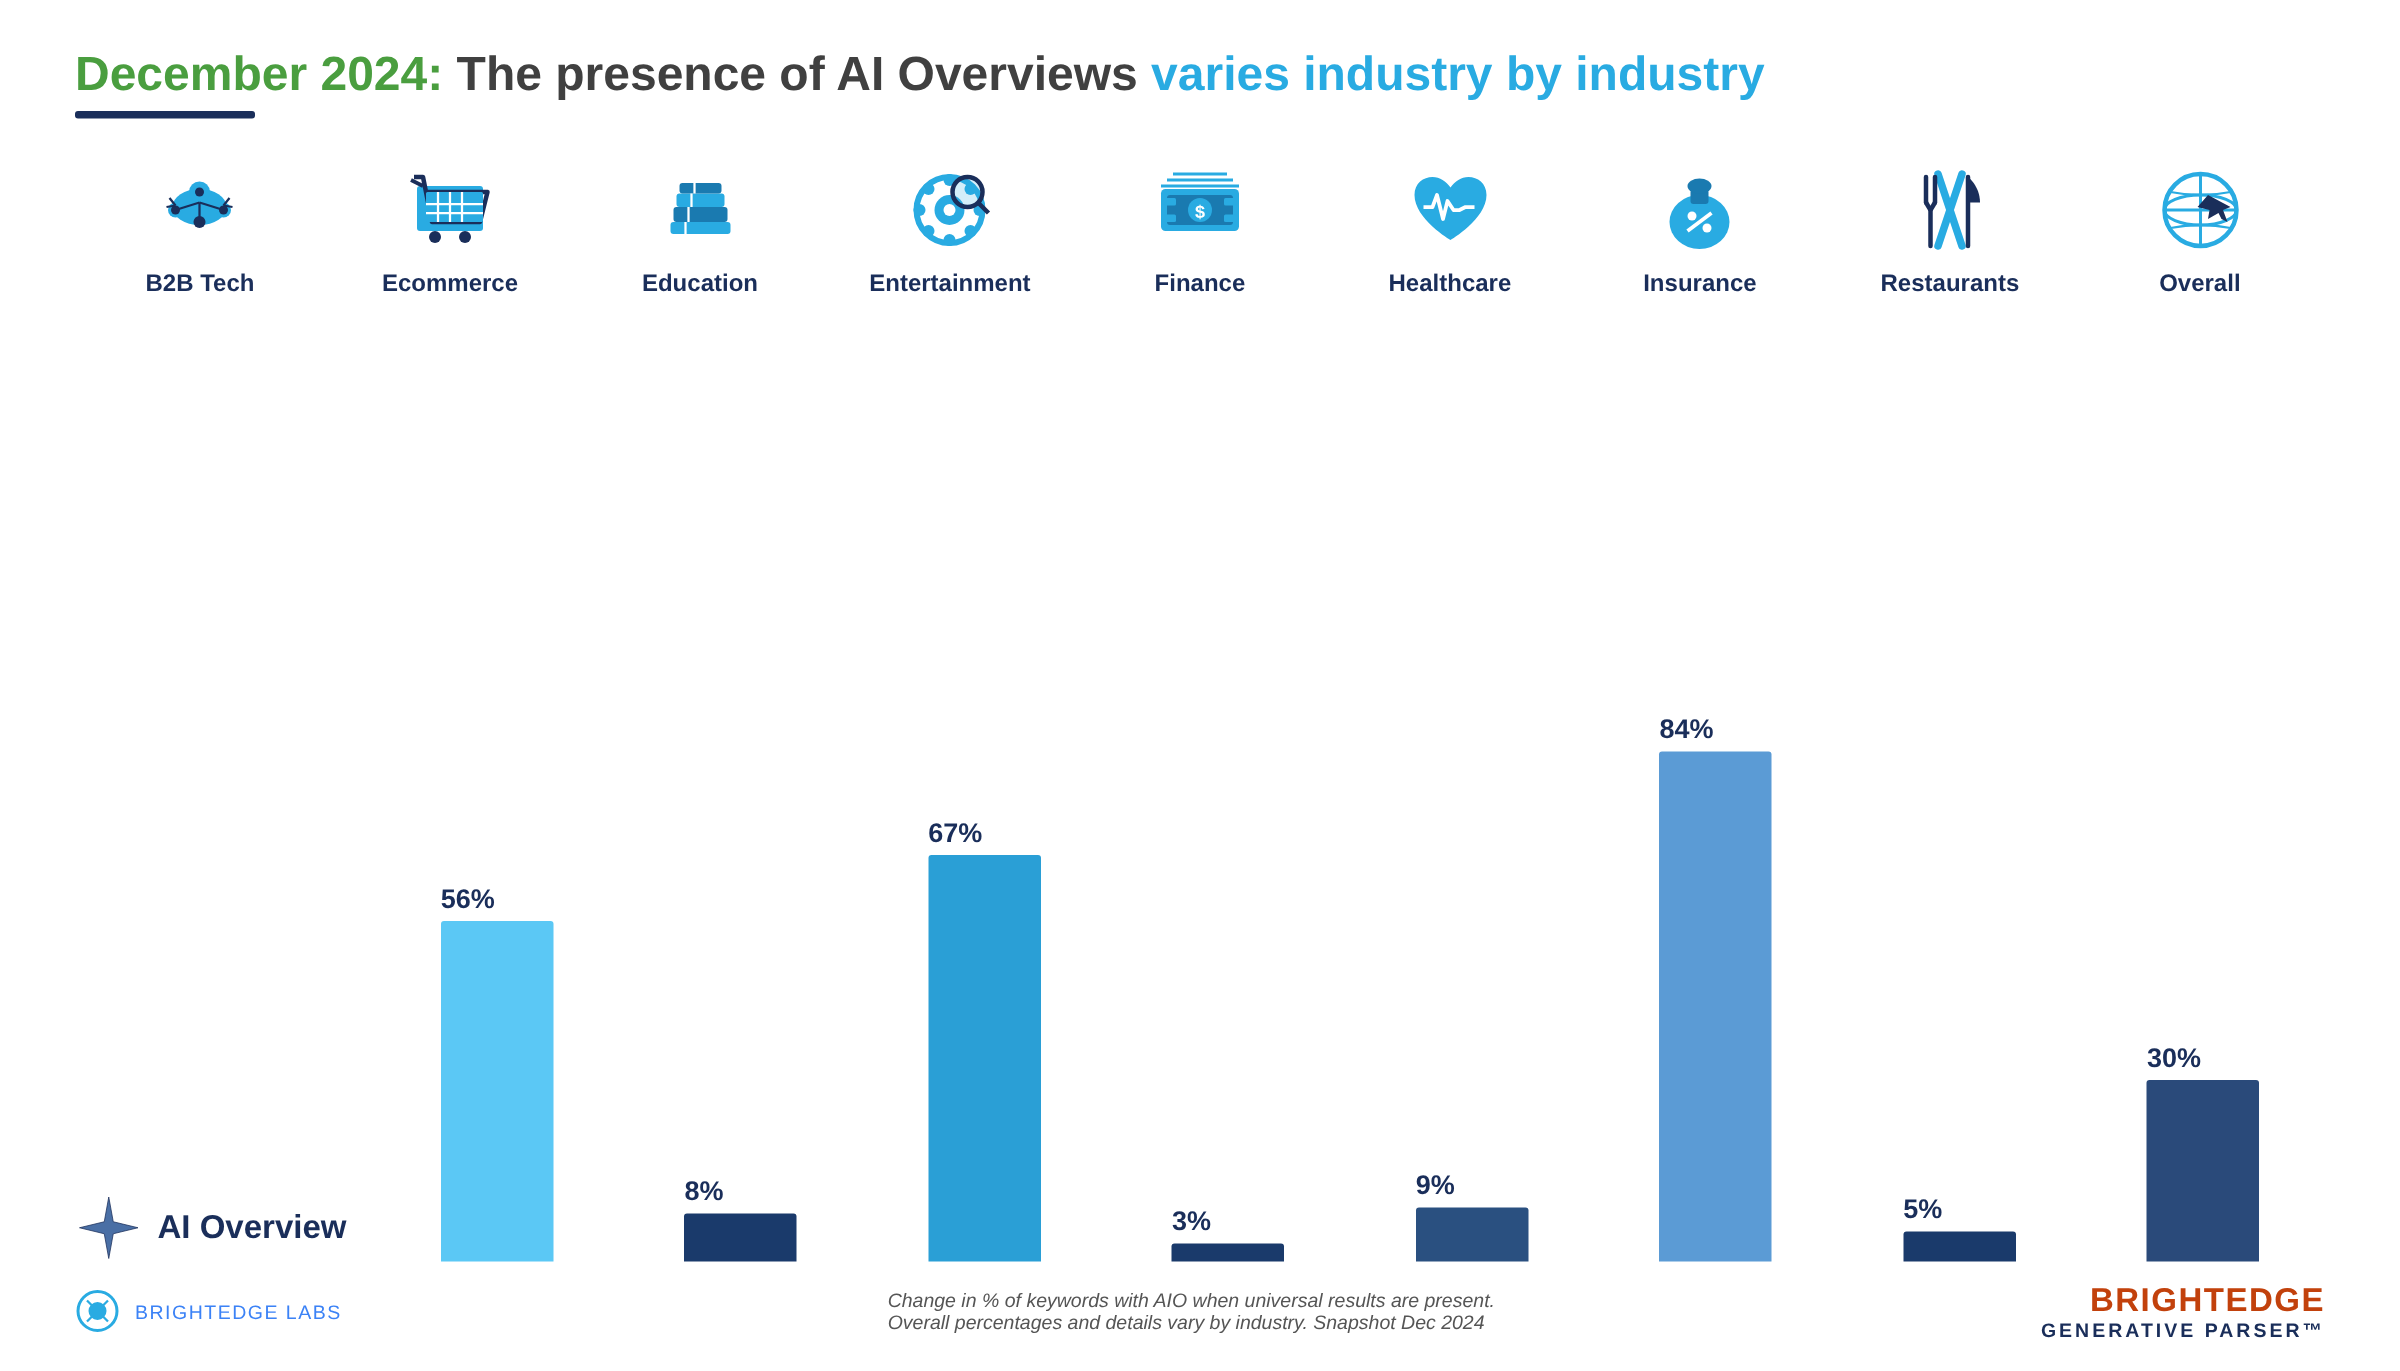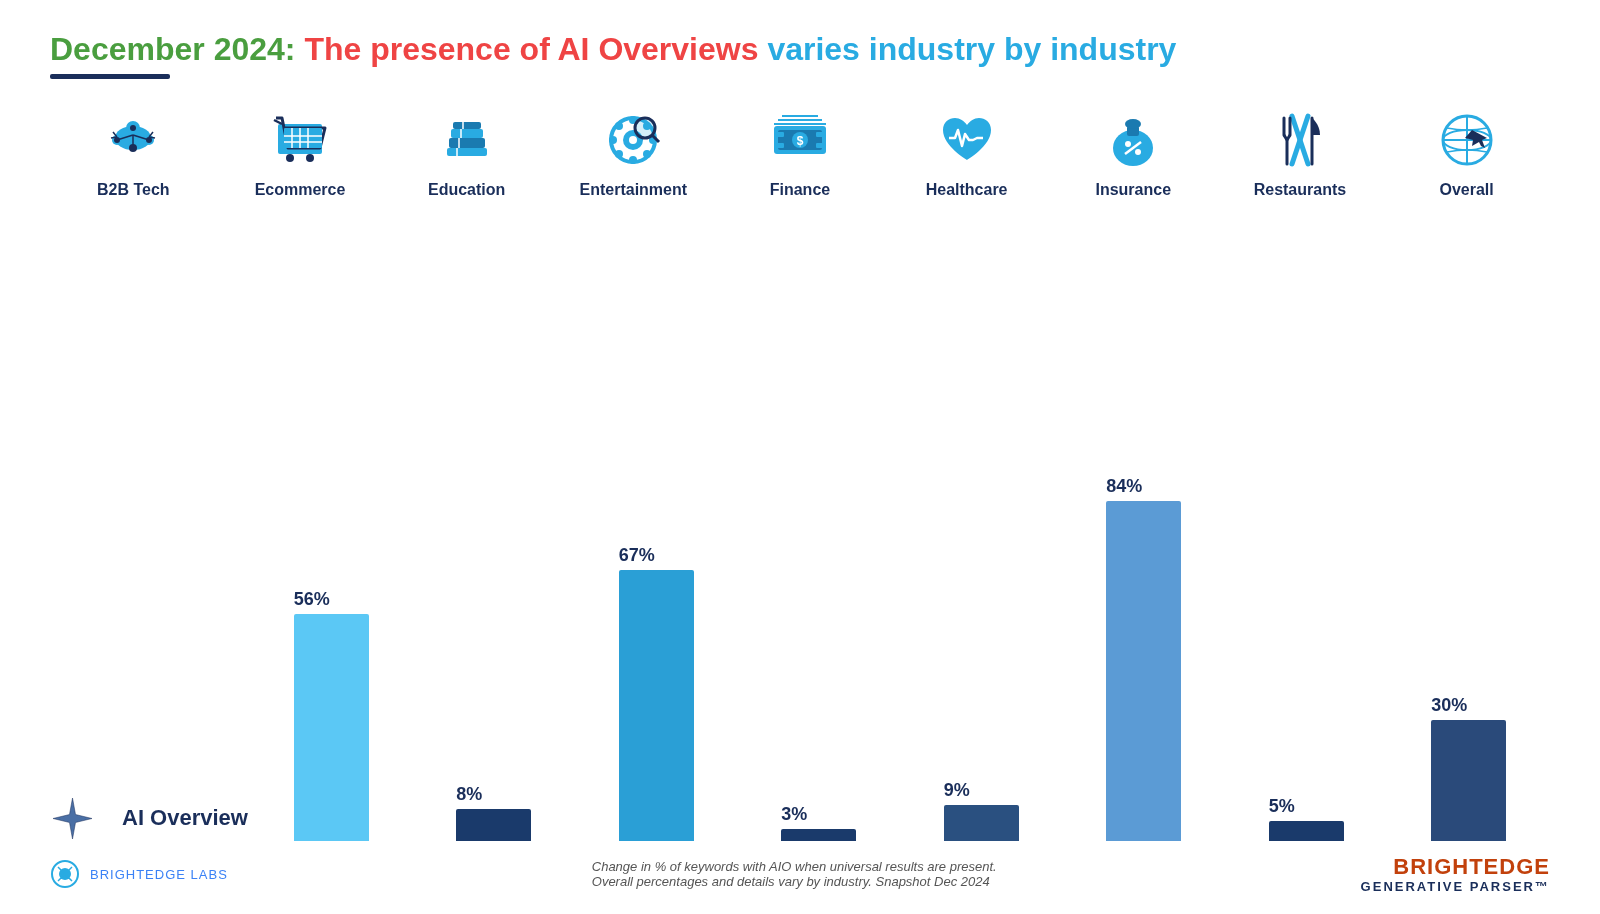--- a/index.html
+++ b/index.html
@@ -29,21 +29,21 @@
       font-weight: 400;
       line-height: 1.2;
     }
 
     .title-december {
       color: #4a9e3f;
       font-weight: 700;
     }
 
     .title-main {
-      color: #ef4444;
+      color: #404040;
       font-weight: 700;
     }
 
     .title-varies {
       color: #29abe2;
       font-weight: 700;
     }
 
     .underline-bar {
       width: 120px;
@@ -106,21 +106,21 @@
       flex-direction: column;
       justify-content: flex-start;
       width: 200px;
       padding-top: 10px;
       flex-shrink: 0;
     }
 
     .ai-overview-legend {
       display: flex;
       align-items: center;
-      gap: 27px;
+      gap: 10px;
     }
 
     .ai-star-icon {
       width: 45px;
       height: 45px;
     }
 
     .ai-overview-text {
       font-size: 22px;
       font-weight: 700;

